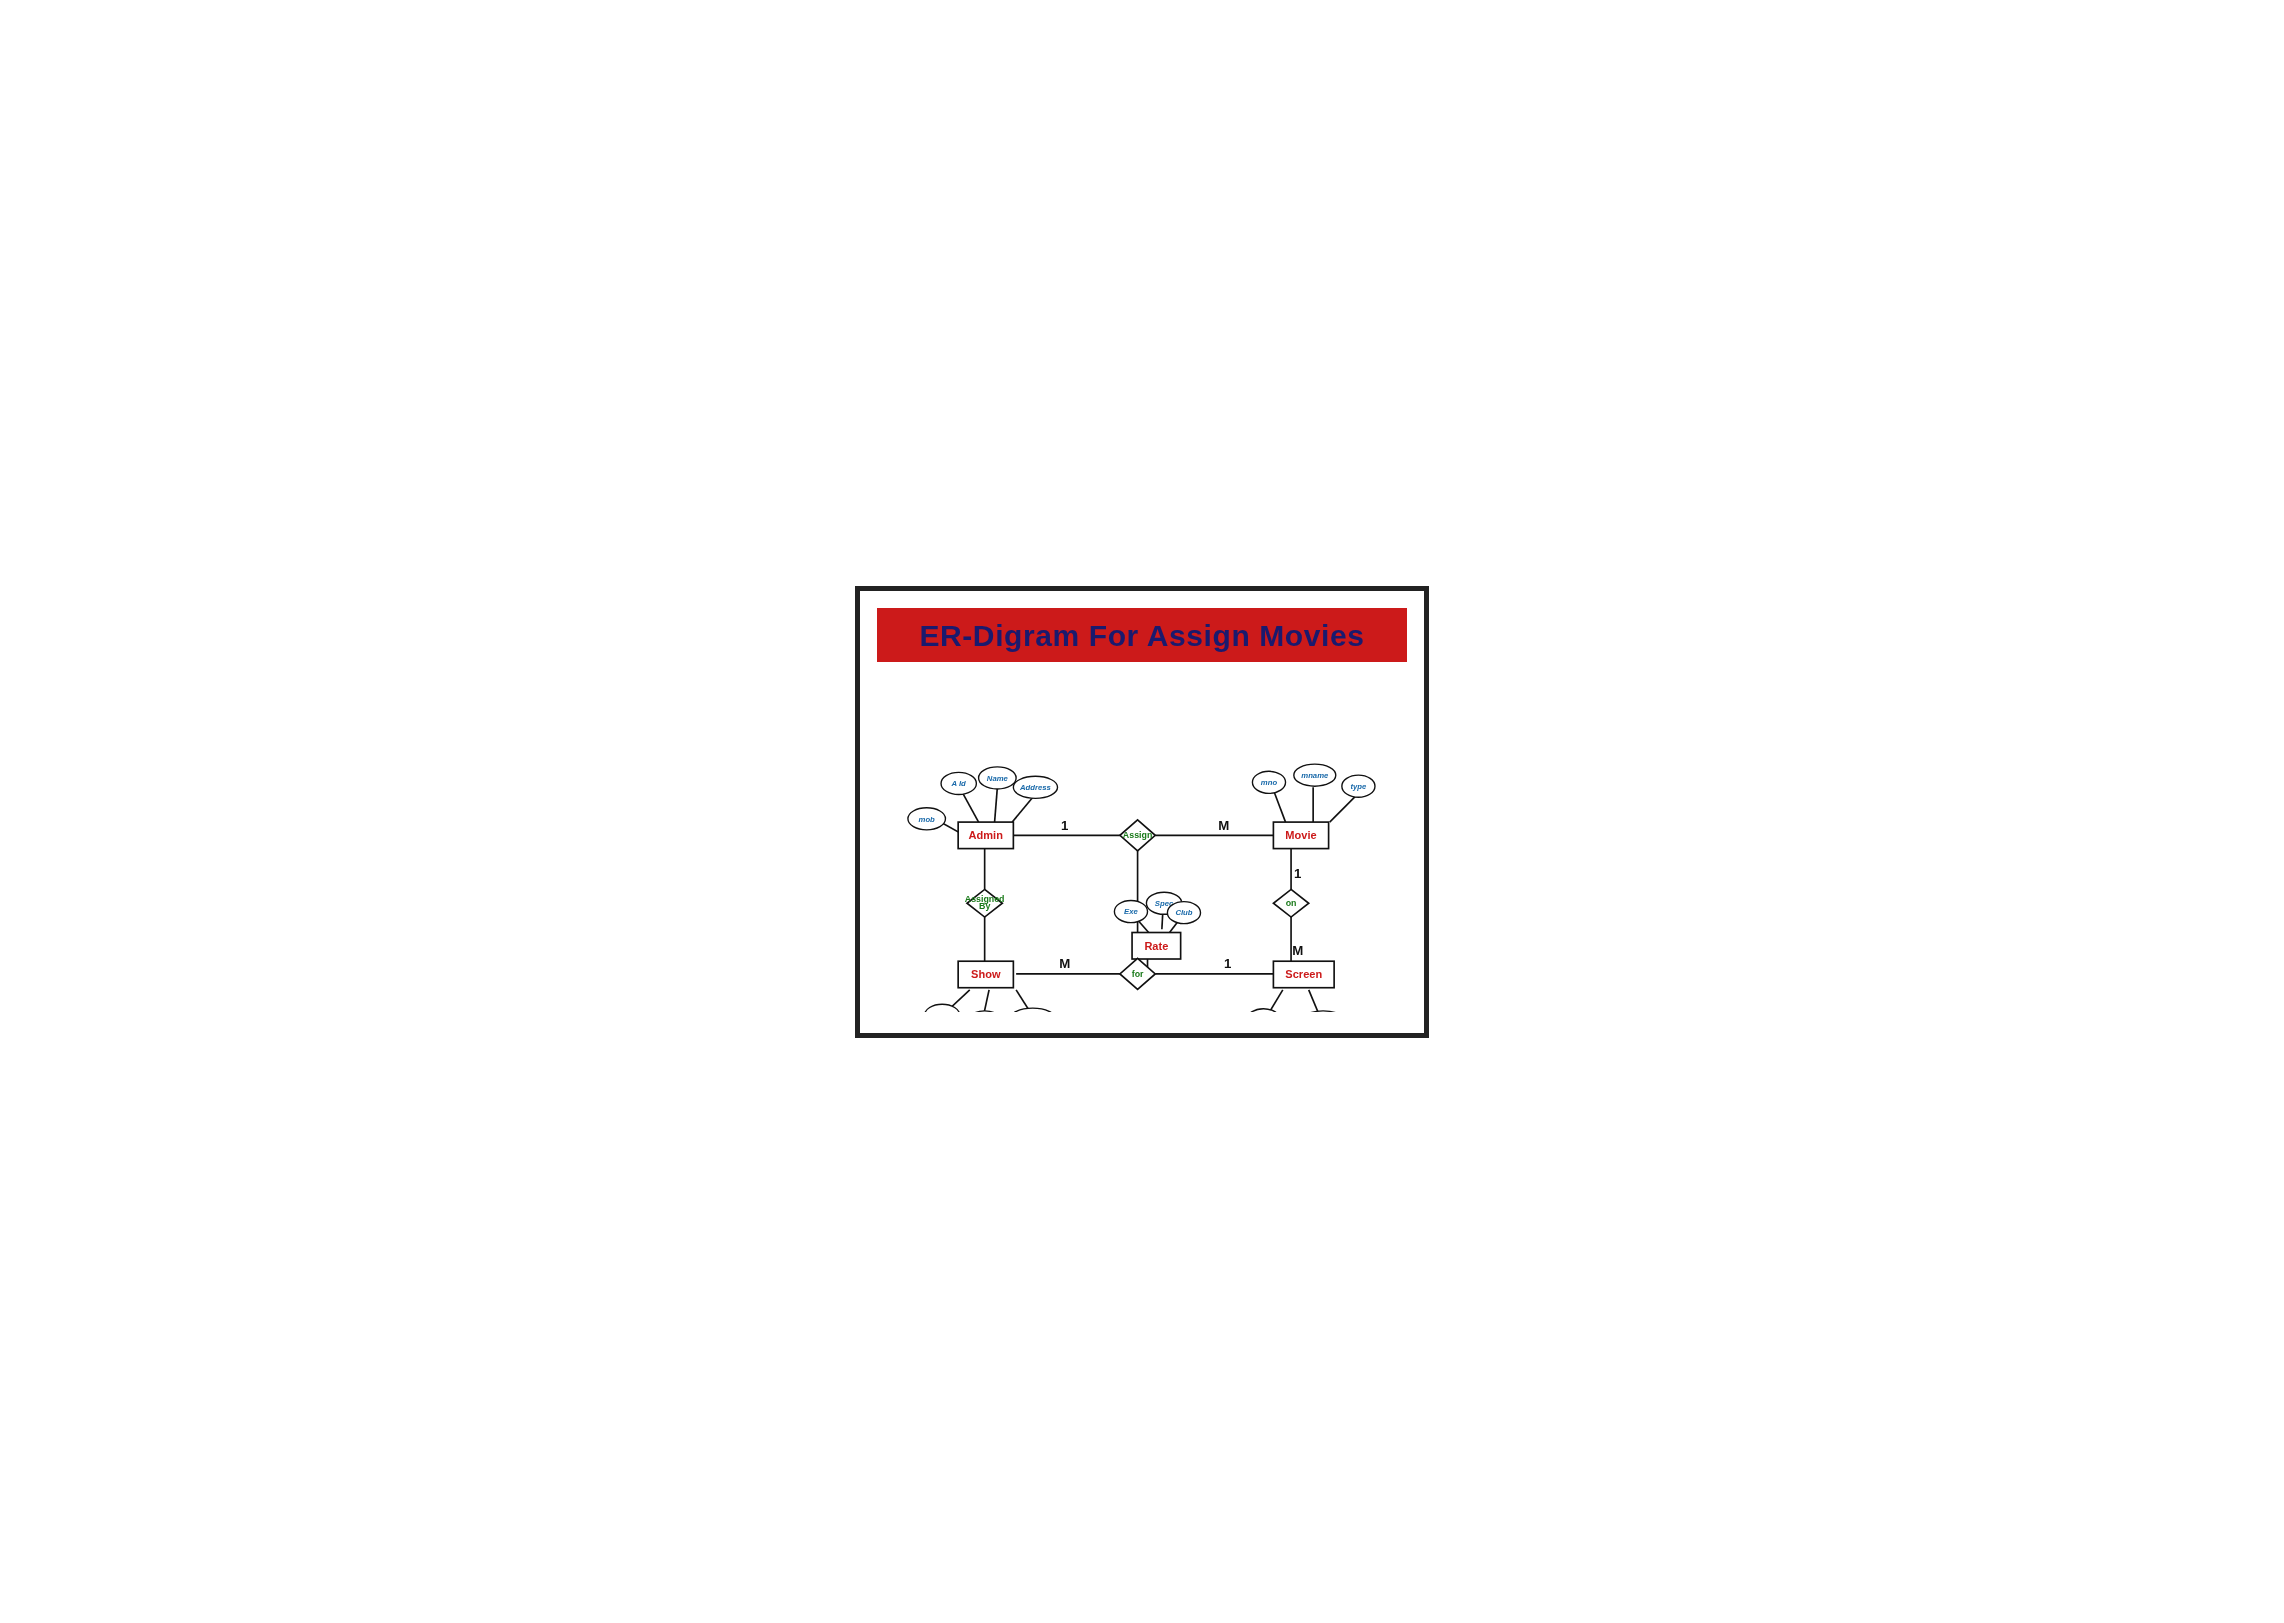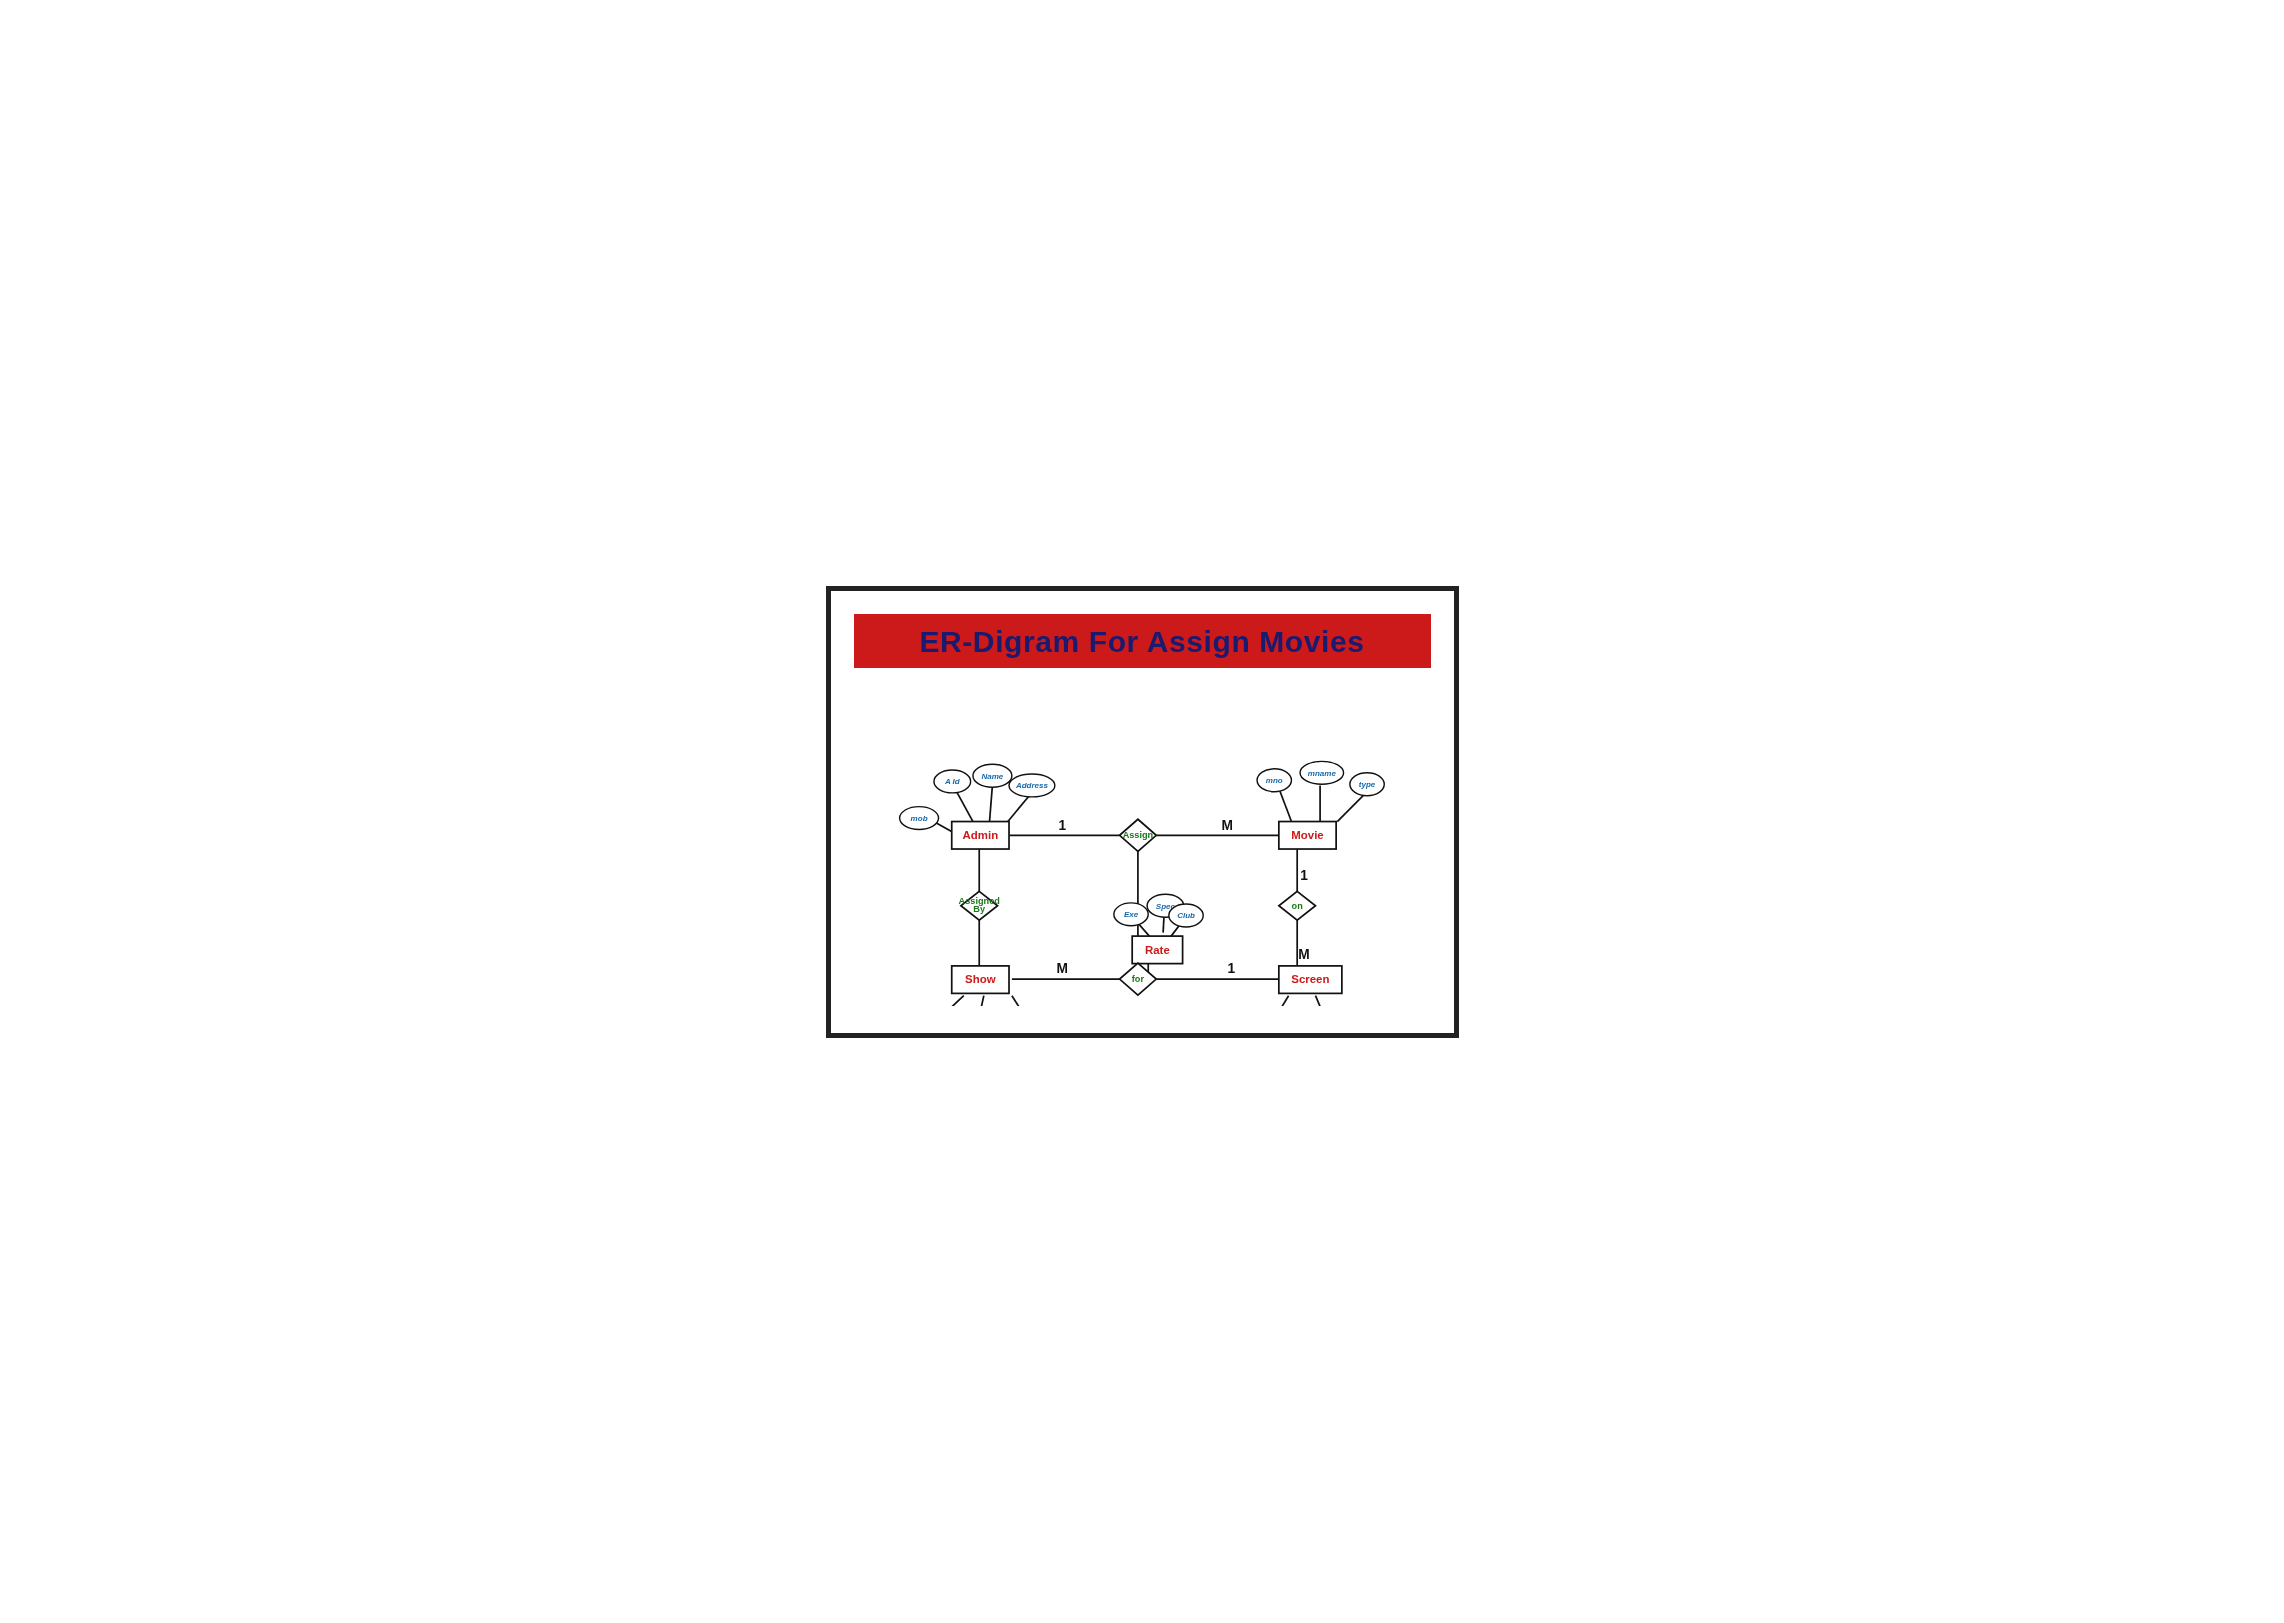--- a/index.html
+++ b/index.html
@@ -7,24 +7,24 @@
       background: #fff;
       display: flex;
       justify-content: center;
       align-items: center;
       min-height: 100vh;
       font-family: Arial, sans-serif;
     }
     .outer-border {
       border: 5.2px solid #222;
       background: #fff;
-      width: 633px;
+      width: 574px;
       height: 452px;
       position: relative;
-      padding: 23px;
+      padding: 17px;
     }
     .header {
       background: #cc1a1a;
       text-align: center;
       padding: 11.6px 0 9px 0;
       margin-bottom: 0;
     }
     .header h1 {
       color: #1a1a6e;
       font-size: 30px;

